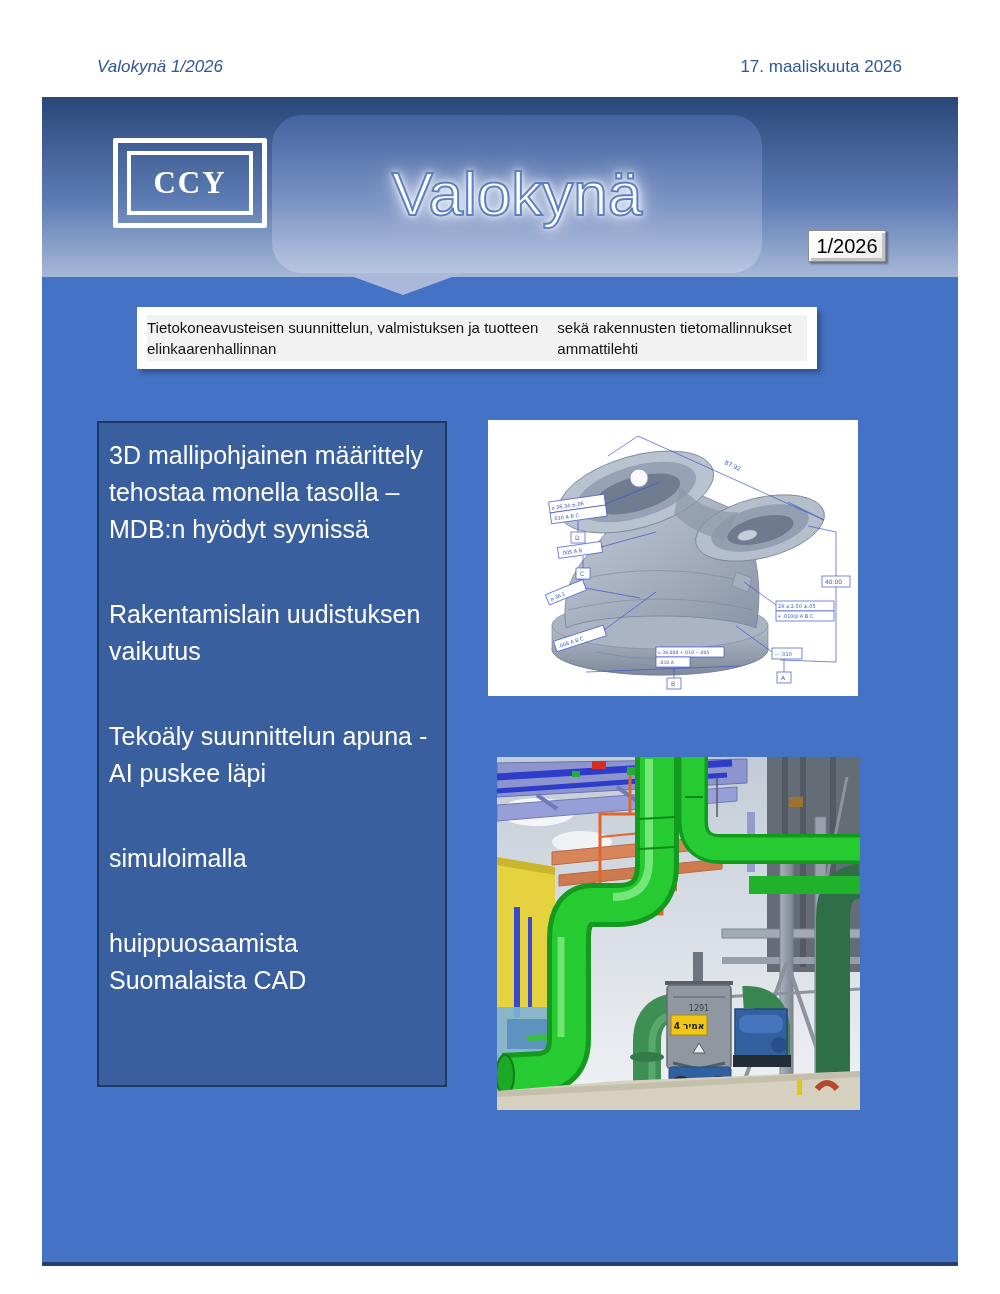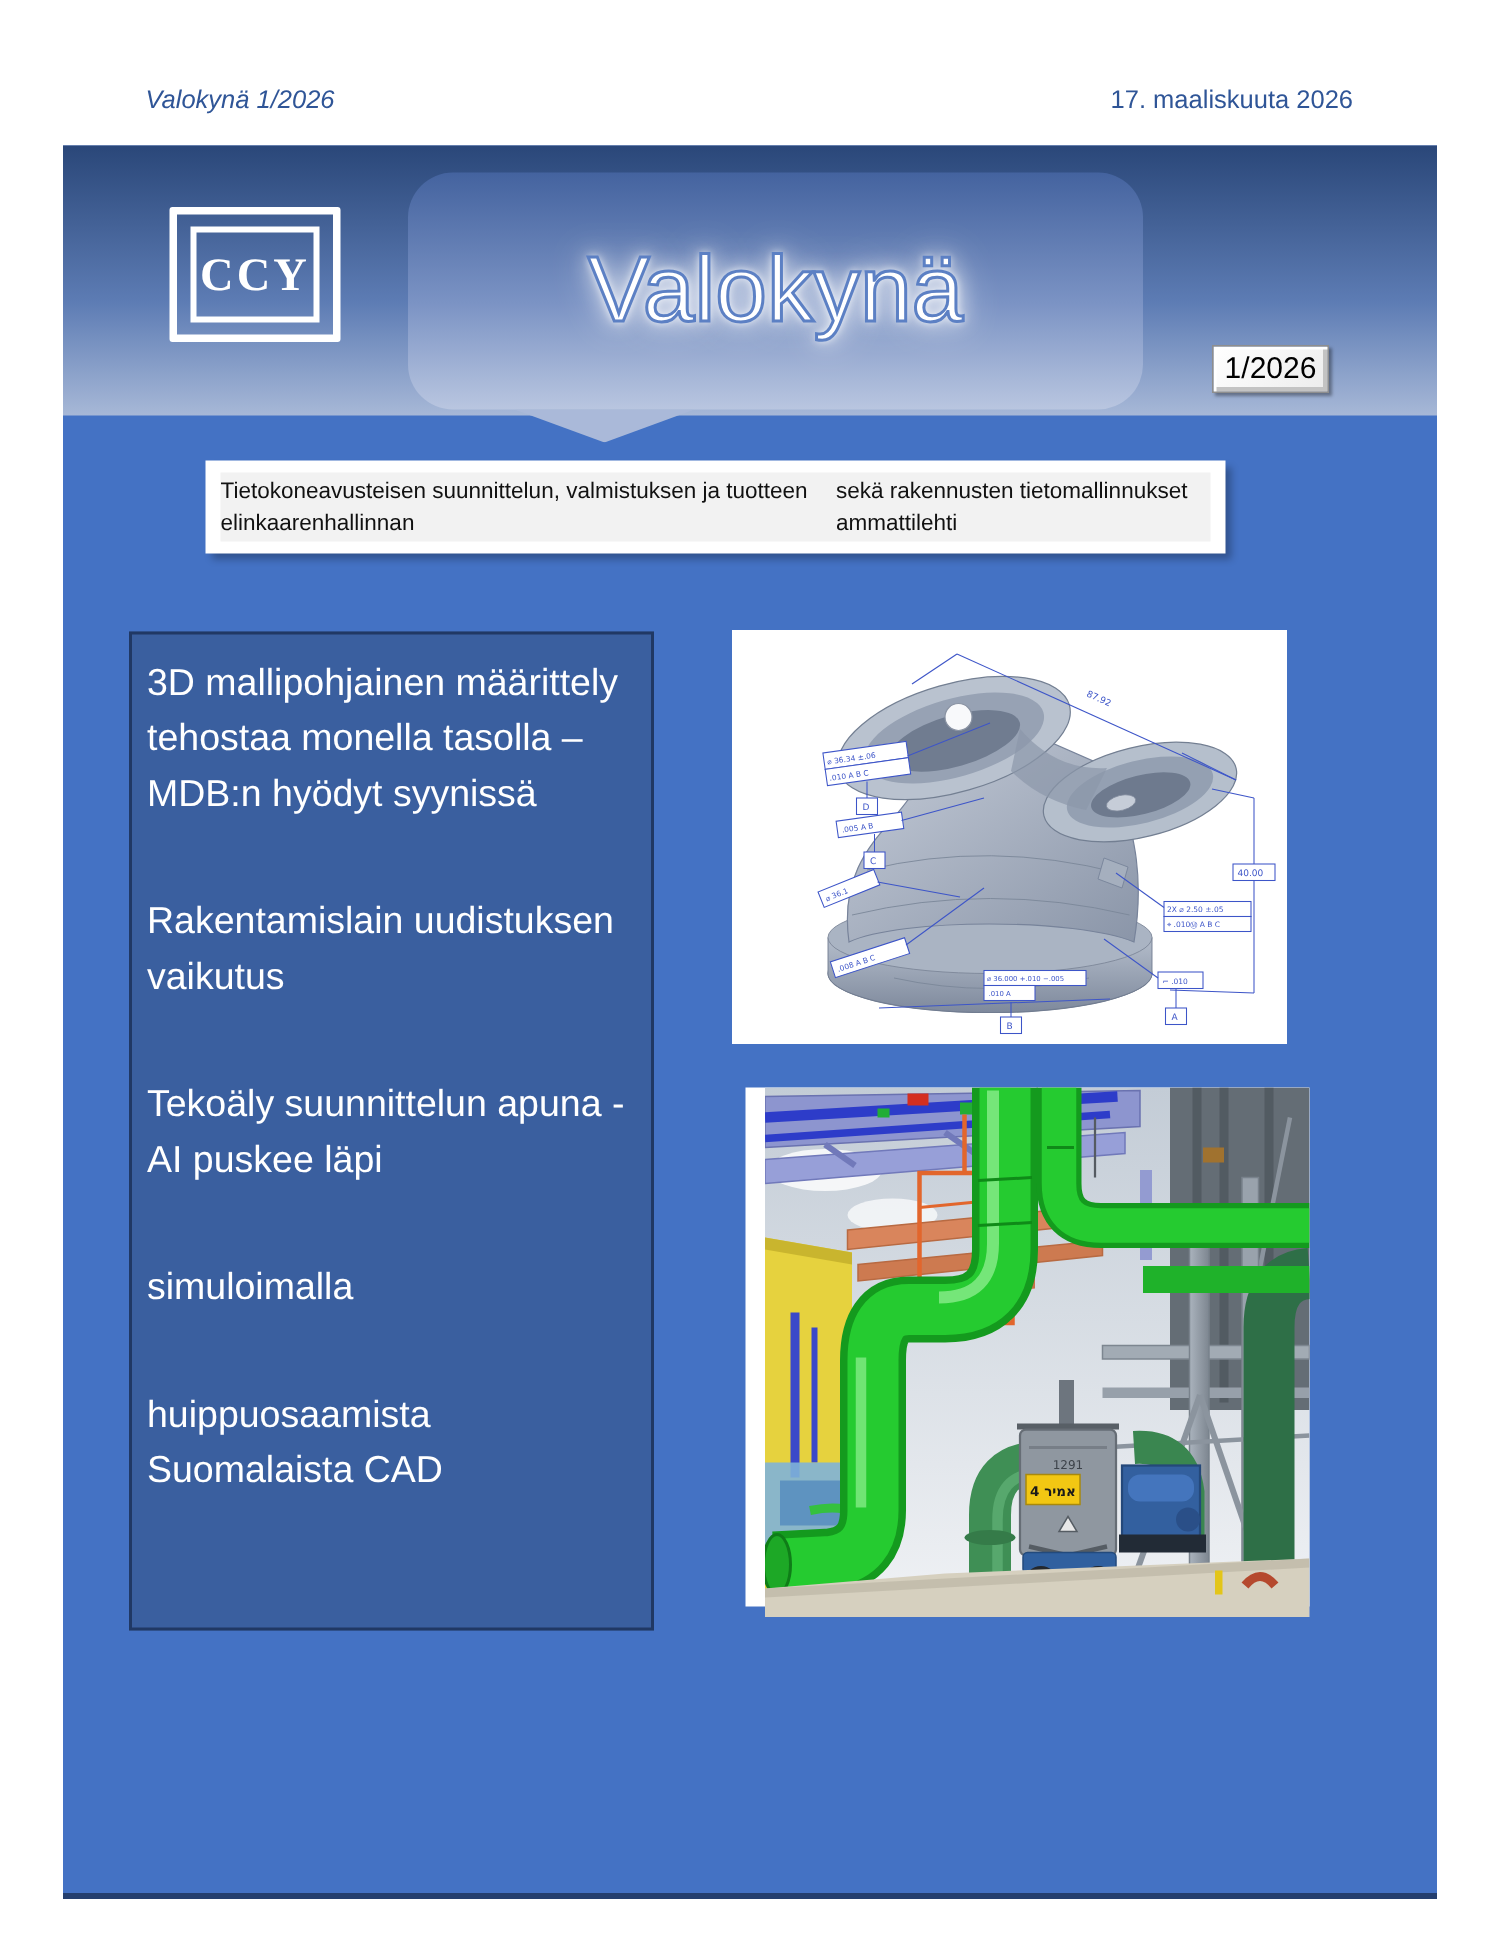--- a/index.html
+++ b/index.html
@@ -8,21 +8,21 @@
   
   .runhead{position:absolute;top:57px;font-size:17px;color:#2f5597;}
   .runhead.left{left:97px;font-style:italic;}
   .runhead.right{right:98px;text-align:right;}
   
   .page{position:absolute;left:42px;top:97px;width:916px;height:1169px;background:#4472c4;
         border-bottom:4px solid #253f6e;box-sizing:border-box;}
   .mast-band{position:absolute;left:0;top:0;width:100%;height:180px;
         background:linear-gradient(180deg,#2a4779 0%,#5d7cb4 58%,#a7b8d7 100%);}
   
-  .logo{position:absolute;left:71px;top:41px;width:114px;height:90px;border:5px solid #ffffff;
+  .logo{position:absolute;left:71px;top:41px;width:154px;height:90px;border:5px solid #ffffff;
         box-sizing:border-box;border-radius:2px;}
   .logo-inner{position:absolute;left:9px;top:8px;right:9px;bottom:8px;border:4px solid #ffffff;
         display:flex;align-items:center;justify-content:center;}
   .logo-text{font-family:"Liberation Serif",serif;font-weight:bold;font-size:31px;color:#ffffff;
         letter-spacing:2px;}
   
   .title-panel{position:absolute;left:230px;top:18px;width:490px;height:158px;border-radius:30px;
         background:linear-gradient(180deg,#44639f 0%,#7b93c4 55%,#b9c6e0 100%);
         display:flex;align-items:center;justify-content:center;}
   .title-tail{position:absolute;left:301px;top:176px;width:120px;height:22px;background:#aab9d9;
@@ -37,28 +37,28 @@
         box-shadow:inset 2px 2px 0 #ffffff,inset -3px -3px 0 #c3c3c3,2px 2px 2px rgba(0,0,0,.35);
         display:flex;align-items:center;justify-content:center;
         font-size:20px;color:#000000;}
   
   .tagline-outer{position:absolute;left:95px;top:210px;width:680px;height:62px;background:#ffffff;
         box-shadow:4px 4px 5px rgba(0,0,0,.28);}
   .tagline-inner{position:absolute;left:10px;top:8px;right:10px;bottom:8px;background:#f2f2f2;
         display:flex;flex-direction:row;align-items:center;justify-content:center;
         font-size:15px;line-height:21px;color:#111111;text-align:left;}
   
-  .toc-box{position:absolute;left:44px;top:324px;width:350px;height:666px;background:#3a5f9f;
+  .toc-box{position:absolute;left:55px;top:324px;width:350px;height:666px;background:#3a5f9f;
         border:2px solid #203864;box-sizing:border-box;padding:14px 8px 0 10px;}
   .toc-box p{margin:0 0 48px 0;font-size:25px;line-height:37px;color:#ffffff;}
   .toc-box p span{display:block;}
   
   .fig{position:absolute;background:#ffffff;}
   .fig-cad{left:446px;top:323px;width:370px;height:276px;}
-  .fig-photo{left:455px;top:628px;width:363px;height:346px;padding-left:13px;}
+  .fig-photo{left:455px;top:660px;width:363px;height:346px;}
   svg{display:block;}
   .ann{stroke:#3d55c8;stroke-width:.7;fill:none;}
   .annbox{fill:#ffffff;stroke:#3d55c8;stroke-width:.7;}
   .anntext{fill:#3d55c8;font-family:"DejaVu Sans",sans-serif;stroke:none;}
 </style>
 </head>
 <body>
 
 <div class="canvas">
 

